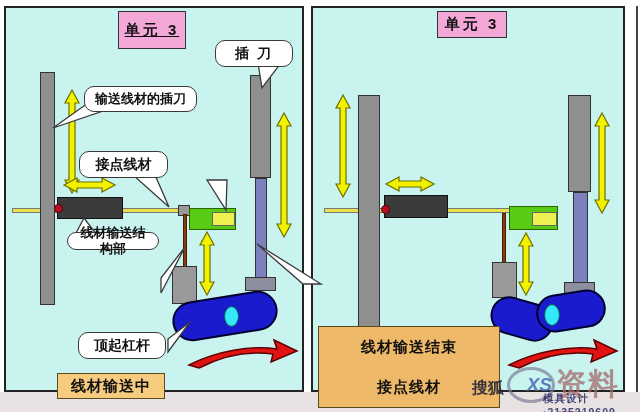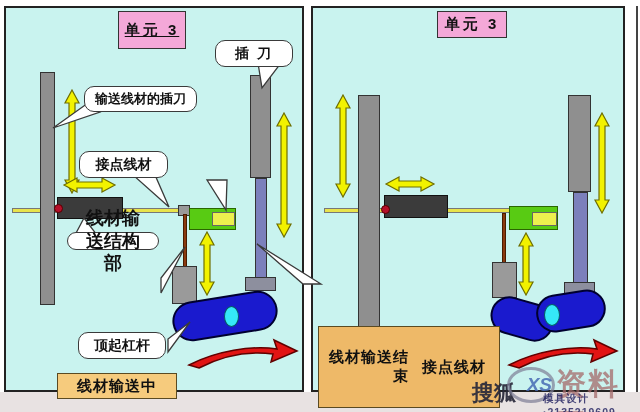--- a/index.html
+++ b/index.html
@@ -18,28 +18,28 @@
   .greenbox{background:#58cb13;border:1.5px solid #2a6600;}
   .slider{background:#edf04e;border:1px solid #666;}
   .lever{background:#1a1ace;border:2px solid #000030;border-radius:20px;}
   .pivot{background:#35e8f8;border:1px solid #045a66;border-radius:50%;}
   .bubble{background:#fff;border:1.5px solid #3a3a3a;border-radius:10px;display:flex;
           align-items:center;justify-content:center;font-weight:bold;color:#111;text-align:center;}
   .pinkbox{background:#f4a8d8;border:1.5px solid #333;display:flex;align-items:center;
            justify-content:center;font-weight:bold;color:#111;font-size:15px;letter-spacing:3px;}
   .statusbox{background:#f6cb7d;border:1.6px solid #5a4a22;display:flex;align-items:center;
              justify-content:center;font-weight:bold;color:#111;font-size:15px;letter-spacing:1px;}
-  .status4{background:#eeb968;border:1.6px solid #5a4a22;display:flex;
-           font-weight:bold;color:#111;font-size:15px;letter-spacing:1px;text-align:right;}
+  .status4{background:#eeb968;border:1.6px solid #5a4a22;display:flex;flex-direction:column;
+           font-weight:bold;color:#111;font-size:15px;letter-spacing:1px;}
   .status4 .row{flex:1;display:flex;align-items:center;justify-content:center;}
   .status4 .row.divided{border-top:1.6px solid #6b5322;}
   .yarrow{fill:#f2f200;stroke:#6e6e00;stroke-width:1.2;}
   .tail{fill:#ffffff;stroke:#3a3a3a;stroke-width:1.3;}
   .redarrow{fill:#e11414;stroke:#600000;stroke-width:1.5;}
-  .wm-sohu{font-weight:bold;font-size:22px;color:rgba(40,40,58,.92);}
+  .wm-sohu{font-weight:bold;font-size:16px;color:rgba(40,40,58,.92);}
   .wm-logo{width:48px;height:36px;border:3px solid rgba(125,125,150,.7);border-radius:50%;
            display:flex;align-items:center;justify-content:flex-end;font-style:italic;
            font-weight:bold;font-size:19px;color:rgba(70,106,180,.85);}
   .wm-site{font-weight:bold;font-size:30px;color:rgba(164,106,106,.75);letter-spacing:2px;}
   .wm-tag{font-weight:bold;font-size:10.5px;color:rgba(28,28,92,.8);letter-spacing:1px;}
 </style>
 </head>
 <body>
 
 <div id="canvas">
@@ -113,29 +113,29 @@
 
   <div class="abs bubble" style="left:215px;top:40px;width:78px;height:27px;font-size:14px;letter-spacing:2px;">
     <span>插 刀</span>
   </div>
   <div class="abs bubble" style="left:84px;top:86px;width:113px;height:26px;font-size:13px;">
     <span>输送线材的插刀</span>
   </div>
   <div class="abs bubble" style="left:79px;top:151px;width:89px;height:27px;font-size:14px;">
     <span>接点线材</span>
   </div>
-  <div class="abs bubble" style="left:67px;top:232px;width:92px;height:18px;font-size:18px;line-height:1.25;padding:1px 10px;">
+  <div class="abs bubble" style="left:67px;top:232px;width:92px;height:18px;font-size:13px;line-height:1.25;padding:1px 10px;">
     <span>线材输送结构部</span>
   </div>
   <div class="abs bubble" style="left:78px;top:332px;width:88px;height:27px;font-size:14px;">
     <span>顶起杠杆</span>
   </div>
 
 
-  <div class="abs statusbox" style="left:57px;top:373px;width:120px;height:26px;">
+  <div class="abs statusbox" style="left:57px;top:373px;width:108px;height:26px;">
     <span>线材输送中</span>
   </div>
   <div class="abs status4" style="left:318px;top:326px;width:182px;height:82px;">
     <div class="row">线材输送结束</div>
     <div class="row">接点线材</div>
   </div>
 
   <div class="abs wm-sohu" style="left:472px;top:378px;">
     <span>搜狐</span>
   </div>

